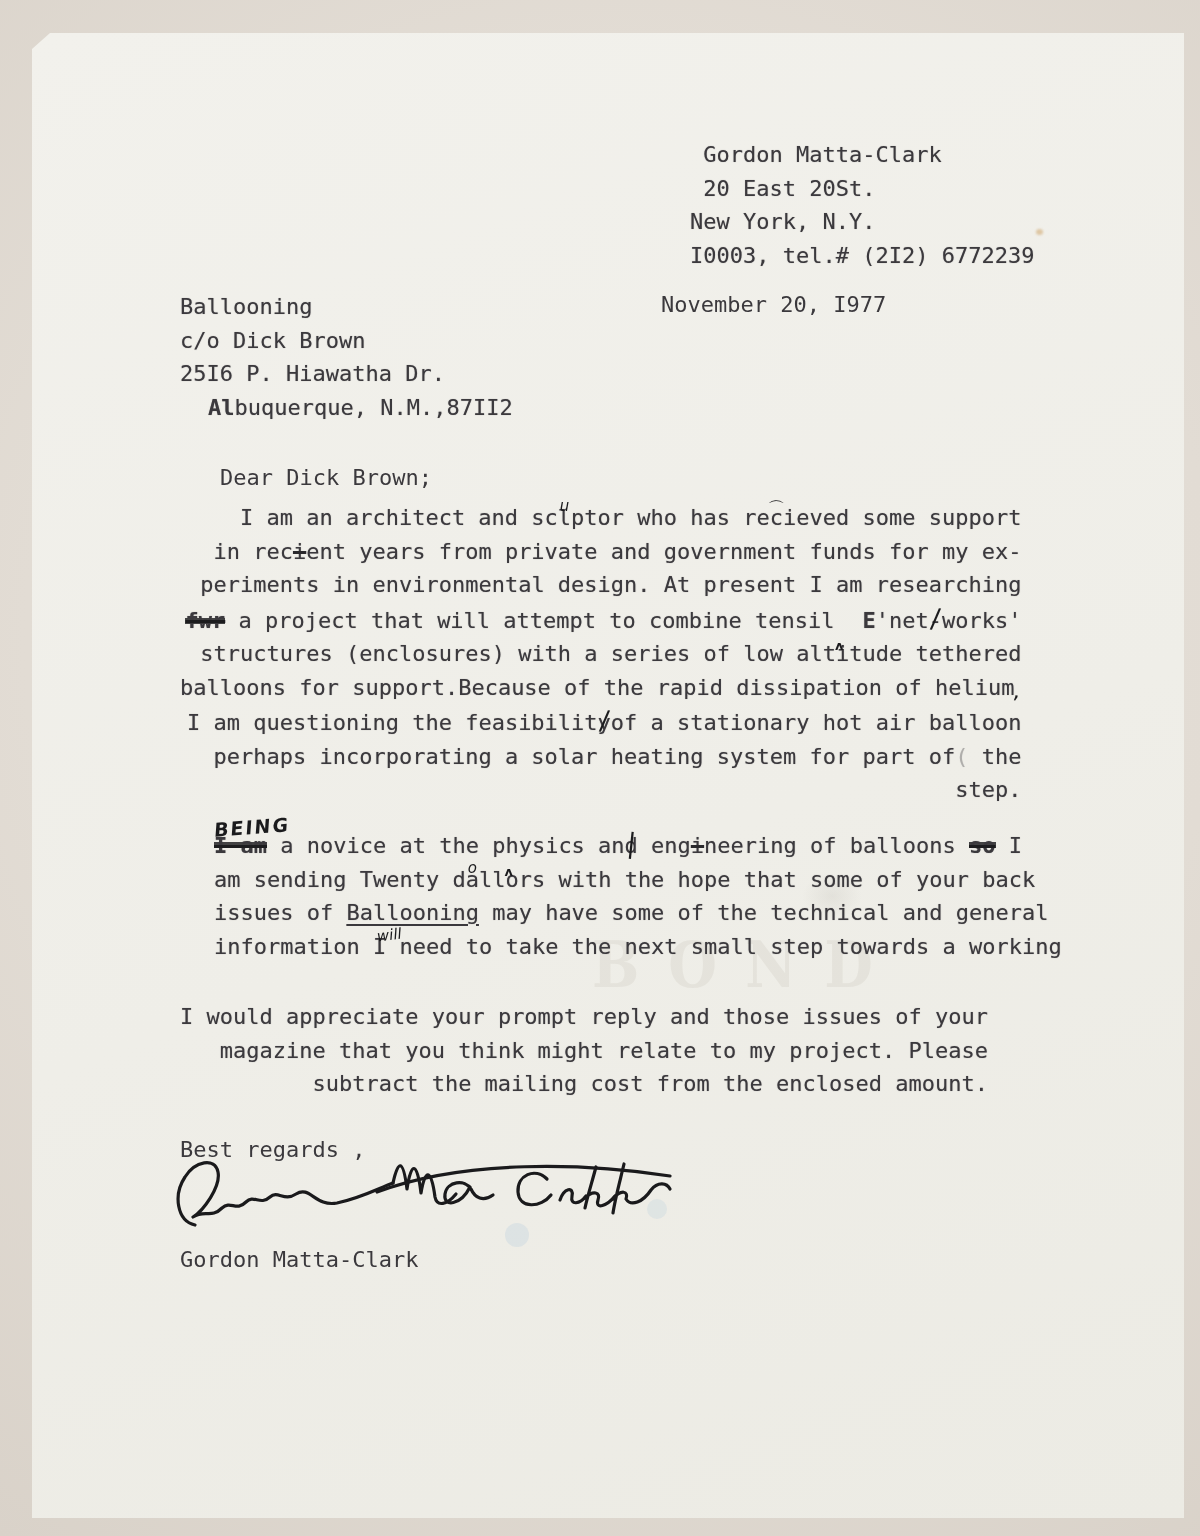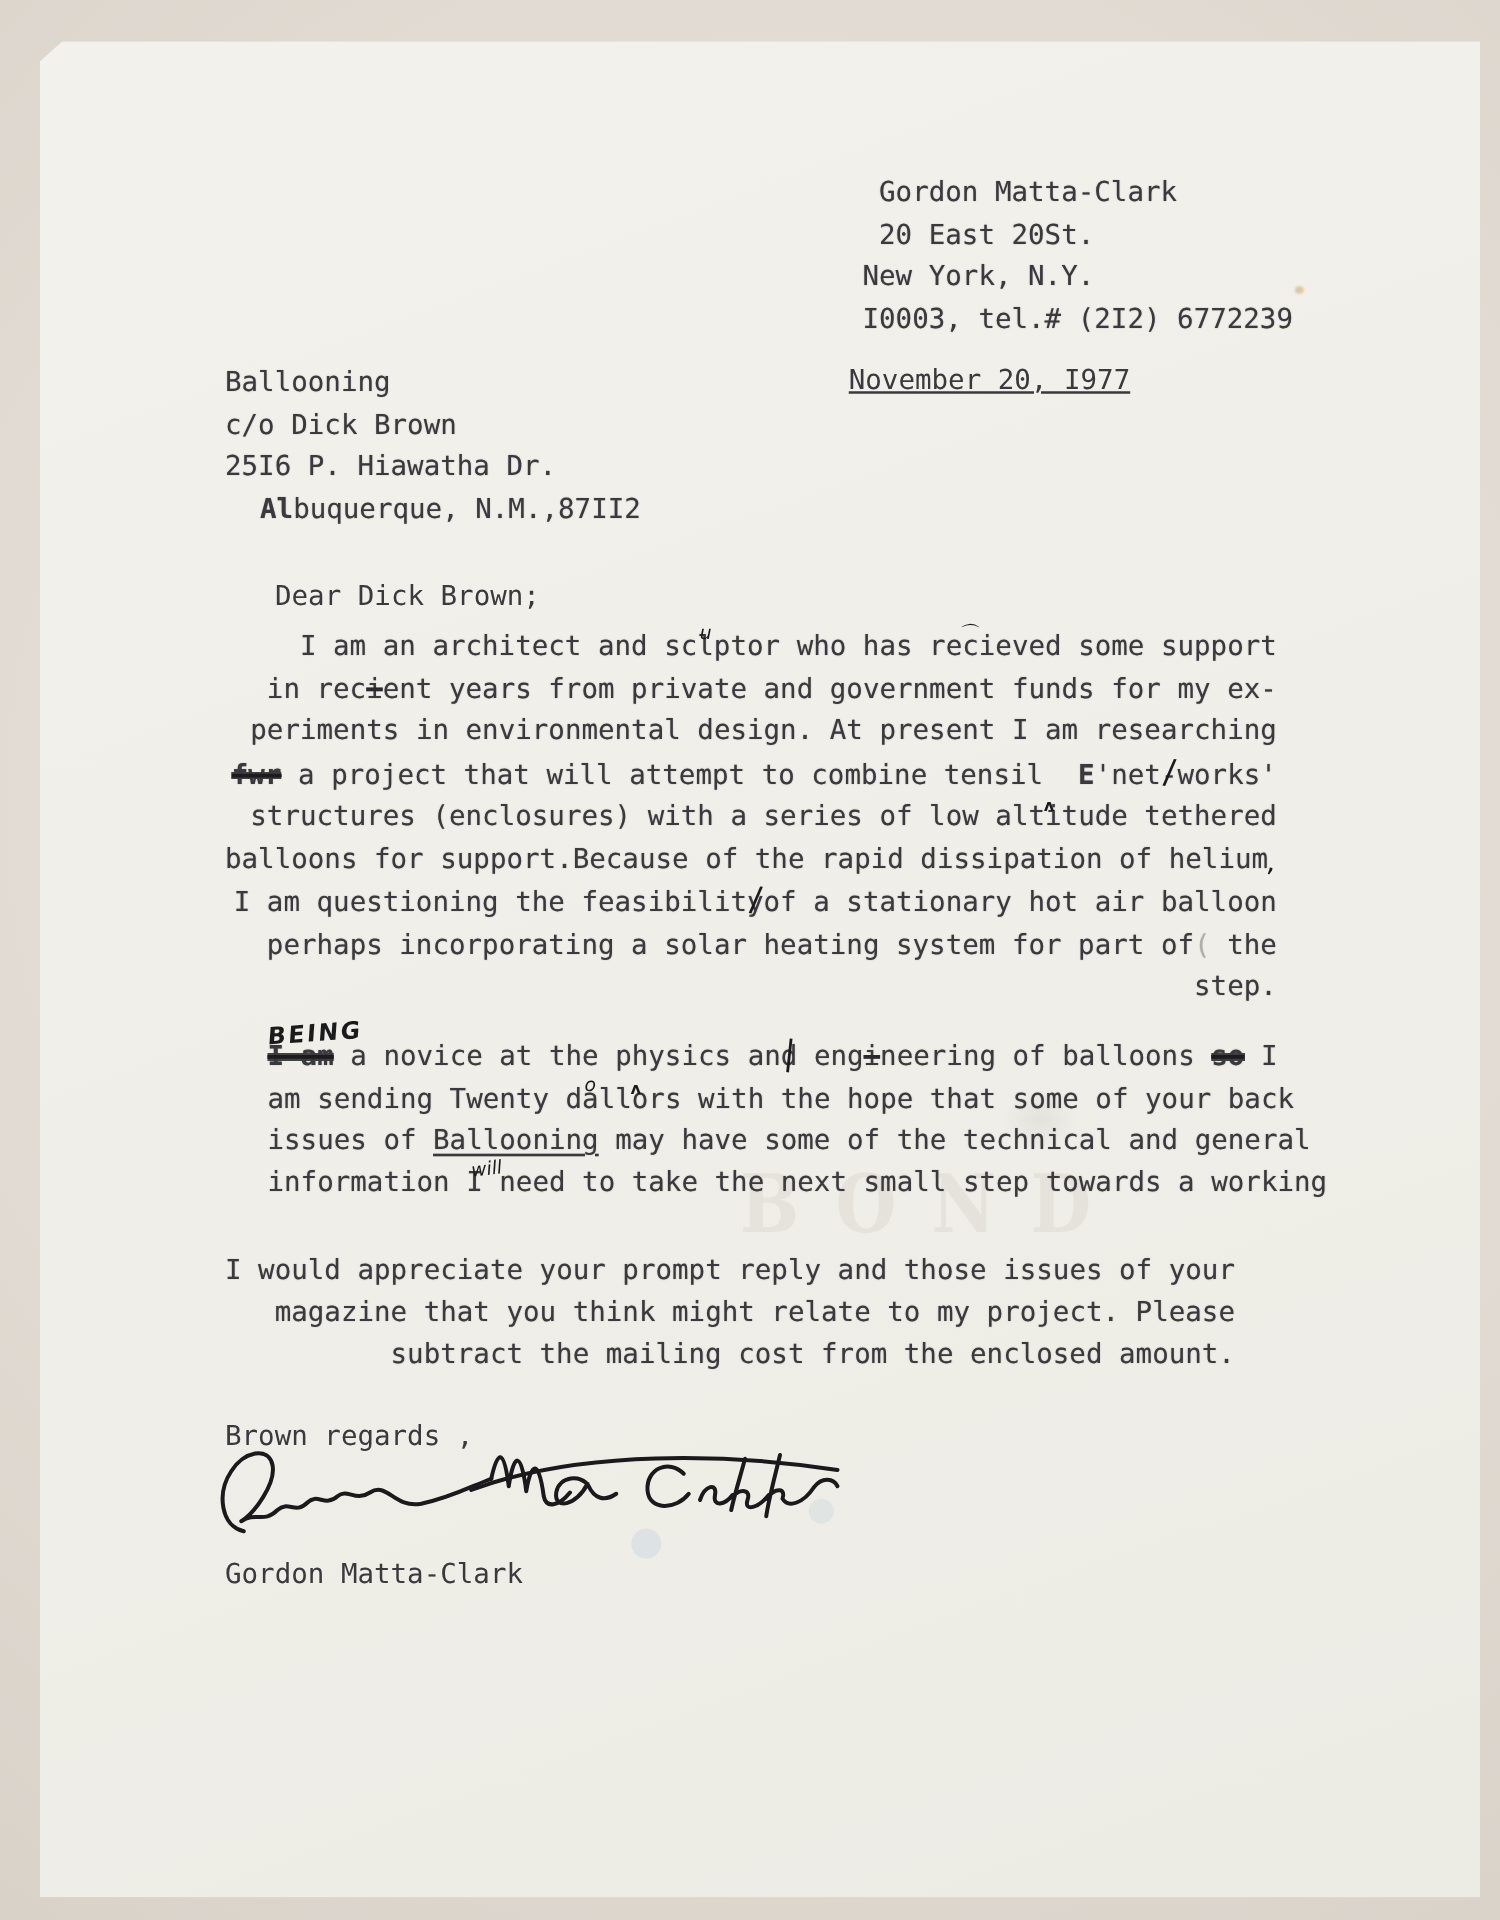--- a/index.html
+++ b/index.html
@@ -75,21 +75,21 @@
     <div class="stain stain-amber"></div>
     <div class="stain stain-smudge"></div>
 
     <div class="block" style="left:658px;top:105px;">
         <div class="line"><span class="seg"> Gordon Matta-Clark</span></div>
         <div class="line"><span class="seg"> 20 East 20St.</span></div>
         <div class="line"><span class="seg">New York, N.Y.</span></div>
         <div class="line"><span class="seg">I0003, tel.# (2I2) 6772239</span></div>
       </div>
 
-    <div class="block" style="left:647px;top:255px;text-decoration:underline;">November 20, I977</div>
+    <div class="block" style="left:629px;top:255px;">November 20, I977</div>
 
     <div class="block" style="left:148px;top:257px;">
         <div class="line"><span class="seg">Ballooning</span></div>
         <div class="line"><span class="seg">c/o Dick Brown</span></div>
         <div class="line"><span class="seg">25I6 P. Hiawatha Dr.</span></div>
         <div class="line"><span class="seg seg-bold">Al</span><span class="seg">buquerque, N.M.,87II2</span></div>
       </div>
 
     <div class="block" style="left:148px;top:428px;margin-left:40px;">Dear Dick Brown;</div>
 
@@ -111,21 +111,21 @@
         <div class="line"><span class="seg">issues of </span><span class="seg seg-underline">Ballooning</span><span class="seg"> may have some of the technical and general</span></div>
         <div class="line"><span class="seg">information I</span><span class="seg"> <span class="hw-above hw-script">will</span></span><span class="seg">need to take the next small step towards a working</span></div>
       </div>
 
     <div class="block" style="left:148px;top:967px;text-align:right;">
         <div class="line"><span class="seg">I would appreciate your prompt reply and those issues of your</span></div>
         <div class="line"><span class="seg">magazine that you think might relate to my project. Please</span></div>
         <div class="line"><span class="seg">subtract the mailing cost from the enclosed amount.</span></div>
       </div>
 
-    <div class="block" style="left:148px;top:1100px;">Brown regards ,</div>
+    <div class="block" style="left:148px;top:1100px;">Best regards ,</div>
 
     <svg class="signature" viewBox="0 0 540 112" fill="none" stroke="#1a1a1c" stroke-width="3.2" stroke-linecap="round" stroke-linejoin="round" aria-label="Gordon Matta-Clark">
       <circle cx="352" cy="90" r="12" fill="rgba(110,160,210,.13)" stroke="none"></circle>
       <circle cx="492" cy="64" r="10" fill="rgba(110,160,210,.11)" stroke="none"></circle>
       <path d="M30,80 C12,76 8,50 20,32 C30,16 50,12 53,27 C56,42 38,66 28,72 C40,64 46,74 57,63 C66,55 71,67 81,57 C89,49 95,61 105,52 C113,45 119,57 131,49 C145,40 150,62 172,58 C196,53 212,44 228,38"></path>
       <path d="M228,38 C233,15 238,13 242,44 C246,17 252,15 256,48 C260,24 266,22 270,52 C272,62 282,60 291,49"></path>
       <path d="M305,42 C296,60 278,63 280,49 C282,36 300,34 306,44 C310,53 318,57 328,50"></path>
       <path d="M212,47 C300,14 420,18 505,31"></path>
       <path d="M382,34 C370,22 352,30 353,47 C354,64 376,63 386,50"></path>
       <path d="M395,55 C399,43 409,41 407,51 C405,61 415,59 421,51"></path>

